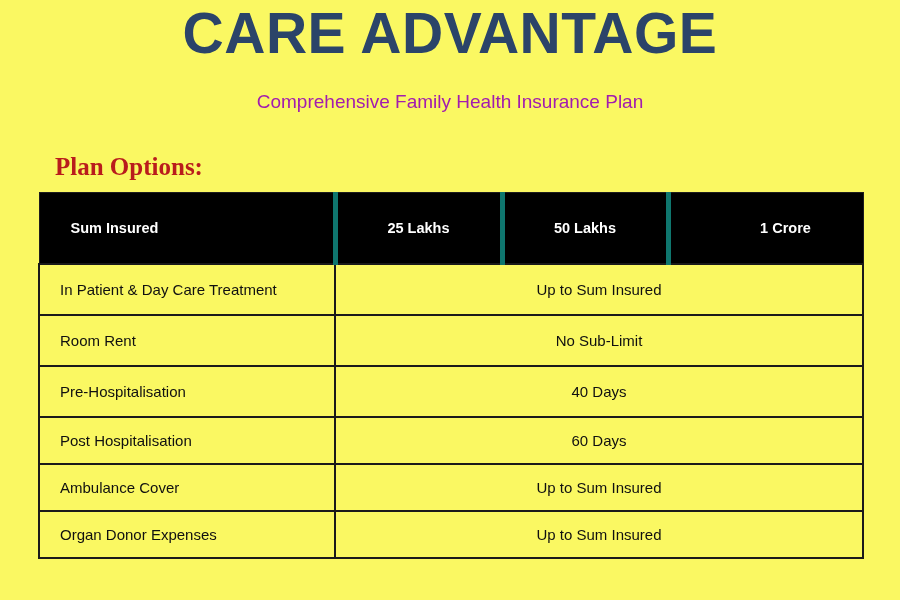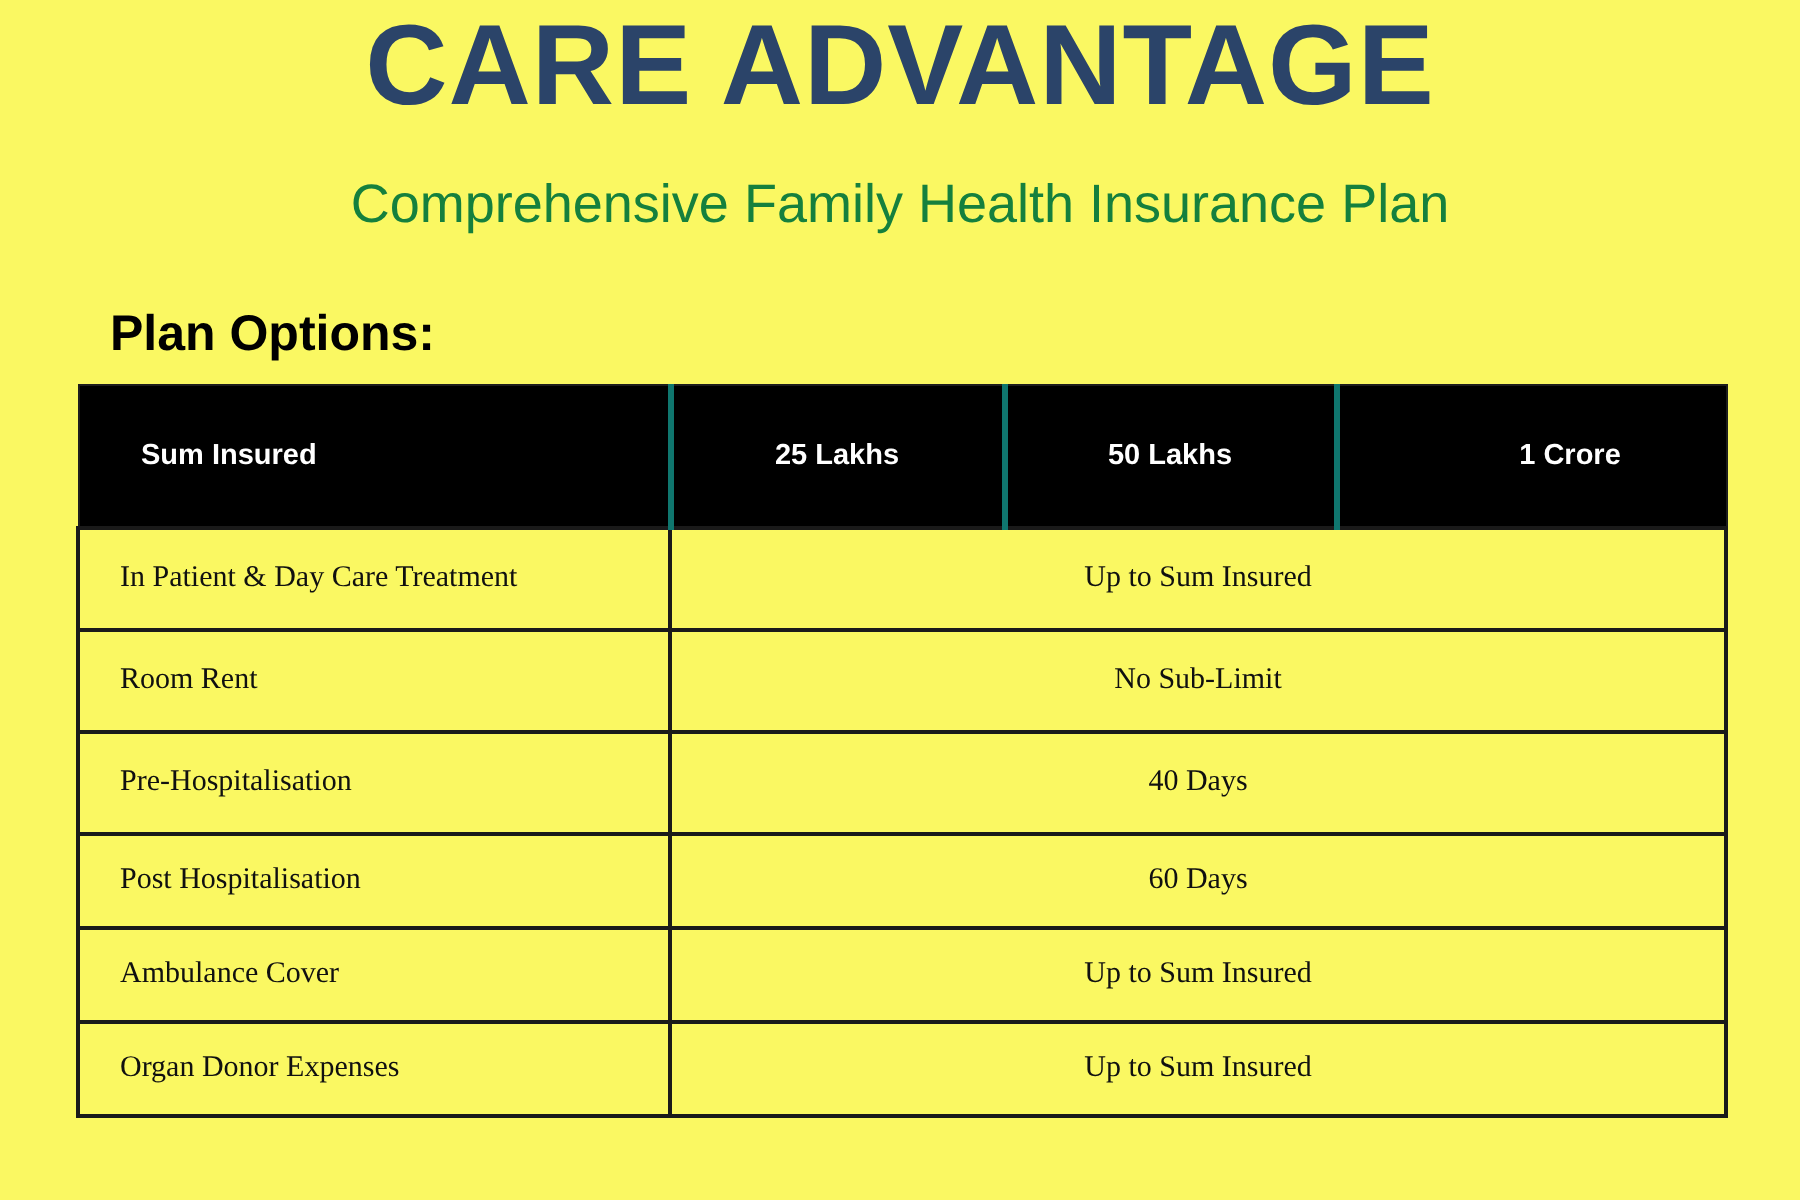--- a/index.html
+++ b/index.html
@@ -38,36 +38,37 @@
     color: #2b4469;
     white-space: nowrap;
   }
 
   .brand-subtitle {
     position: absolute;
     top: 82px;
     left: 0;
     width: 900px;
     text-align: center;
-    font-size: 27px;
+    font-size: 19px;
     line-height: 40px;
     font-weight: normal;
-    color: #15803d;
+    color: #a21caf;
     white-space: nowrap;
   }
 
   .section-heading {
     position: absolute;
     top: 150px;
     left: 55px;
     font-size: 25px;
     line-height: 34px;
     font-weight: bold;
-    color: #000000;
+    color: #b91c1c;
     white-space: nowrap;
+    font-family: Liberation Serif, serif;
   }
 
   
   .plan-table {
     position: absolute;
     left: 38px;
     top: 192px;
     width: 824px;
     border-collapse: collapse;
     table-layout: fixed;
@@ -91,21 +92,21 @@
     white-space: nowrap;
   }
   .plan-table thead th.th-feature {
     text-align: left;
     padding-left: 31px;
     border-right: 2px solid #ffffff;
   }
   .plan-table thead th.th-plan {
     text-align: center;
     border-right: 2px solid #ffffff;
-    border-left: 3px solid #0f766e;
+    border-left: 5px solid #0f766e;
   }
   .plan-table thead th.th-plan.last {
     border-right: 1px solid #1d1d1d;
     padding-left: 38px;
   }
 
   
   .plan-table tbody td {
     background: #faf862;
     color: #101010;
@@ -114,21 +115,21 @@
     font-weight: normal;
     vertical-align: middle;
   }
   .plan-table tbody td.feature-cell {
     text-align: left;
     padding-left: 20px;
   }
   .plan-table tbody td.value-cell {
     text-align: center;
   }
-  .plan-table tbody tr { height: 51px; font-family: Liberation Serif, serif; }
+  .plan-table tbody tr { height: 51px; }
   .plan-table tbody tr.short { height: 47px; }
 </style>
 </head>
 <body>
 
 <div class="page">
 
   <div class="brand-title">CARE ADVANTAGE</div>
 
   <div class="brand-subtitle">Comprehensive Family Health Insurance Plan</div>

